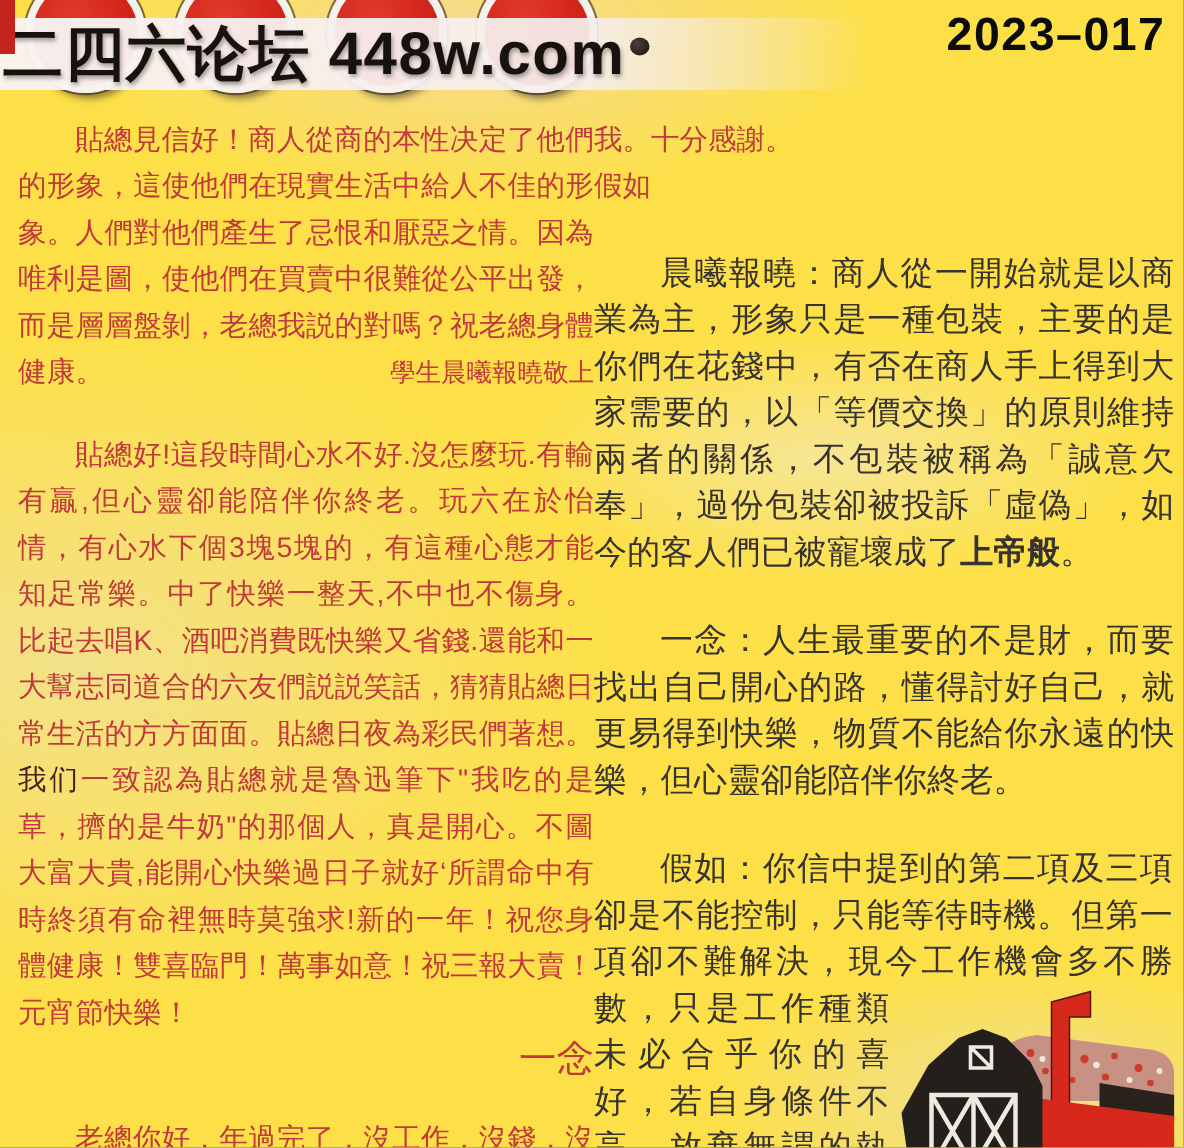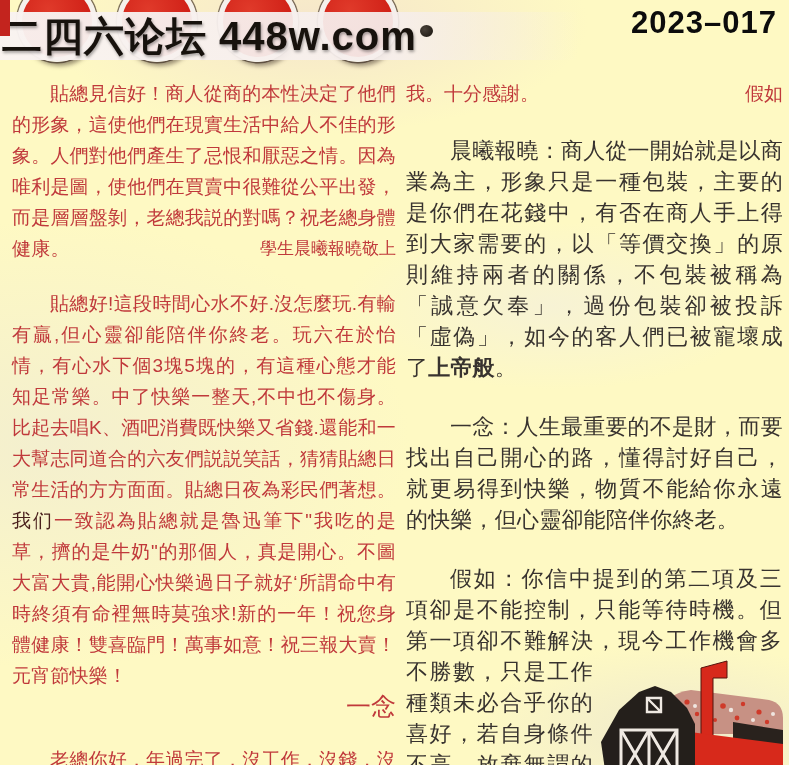--- a/index.html
+++ b/index.html
@@ -1,21 +1,21 @@
 <!DOCTYPE html>
 <html><head>
 <meta charset="utf-8">
 <style>
   * { margin:0; padding:0; box-sizing:border-box; }
   html,body { background:#888; }
   .page {
     position:relative;
     width:789px; height:765px;
     margin:0 auto;
-    background:#fef9c3;
+    background:#fde047;
     overflow:hidden;
     font-family:"Liberation Sans", sans-serif;
   }
   .page::before{
     content:"";
     position:absolute; inset:0;
     background:
       radial-gradient(420px 170px at 40% 3%, rgba(238,214,210,.55), transparent 65%),
       radial-gradient(320px 140px at 86% 96%, rgba(226,221,213,.55), transparent 65%),
       radial-gradient(520px 320px at 6% 58%, rgba(231,227,220,.45), transparent 70%),
@@ -58,21 +58,21 @@
   }
   .issue-number{
     position:absolute; top:5px; right:12px;
     font-size:31px; font-weight:800; color:#0c0c0c; letter-spacing:1px;
     z-index:4;
   }
 
   
   .columns{
     position:absolute; top:78px; left:12px; right:6px; bottom:0;
-    display:flex; gap:10px; z-index:1;
+    display:flex; gap:0; z-index:1;
   }
   .col-left{ width:384px; flex:none; }
   .col-right{ flex:1; min-width:0; }
 
   .body-text{
     text-align:justify;
     font-size:19px; line-height:31px;
     letter-spacing:.2px;
   }
   .col-right .body-text{ font-size:22px; }
@@ -85,21 +85,21 @@
   .sig-overlay{ text-align:right; margin-top:-31px; line-height:31px; font-size:17px; }
   .sig-line{ text-align:right; line-height:31px; font-size:25px; }
 
   .mt-24{ margin-top:24px; }
   .mt-22{ margin-top:22px; }
   .mt-26{ margin-top:26px; }
   .mt-28{ margin-top:28px; }
 
   .cont-line{
     display:flex; justify-content:space-between;
-    font-size:19px; line-height:31px;
+    font-size:19px; line-height:31px;flex-direction:column;
   }
 
   
   .reply3-wrap{ overflow:hidden; }
   .float-spacer{ float:right; width:1px; height:93px; }
   .mailbox-float{
     float:right; clear:right;
     width:186px; height:170px;
     margin:2px 0 0 4px;
     position:relative;

